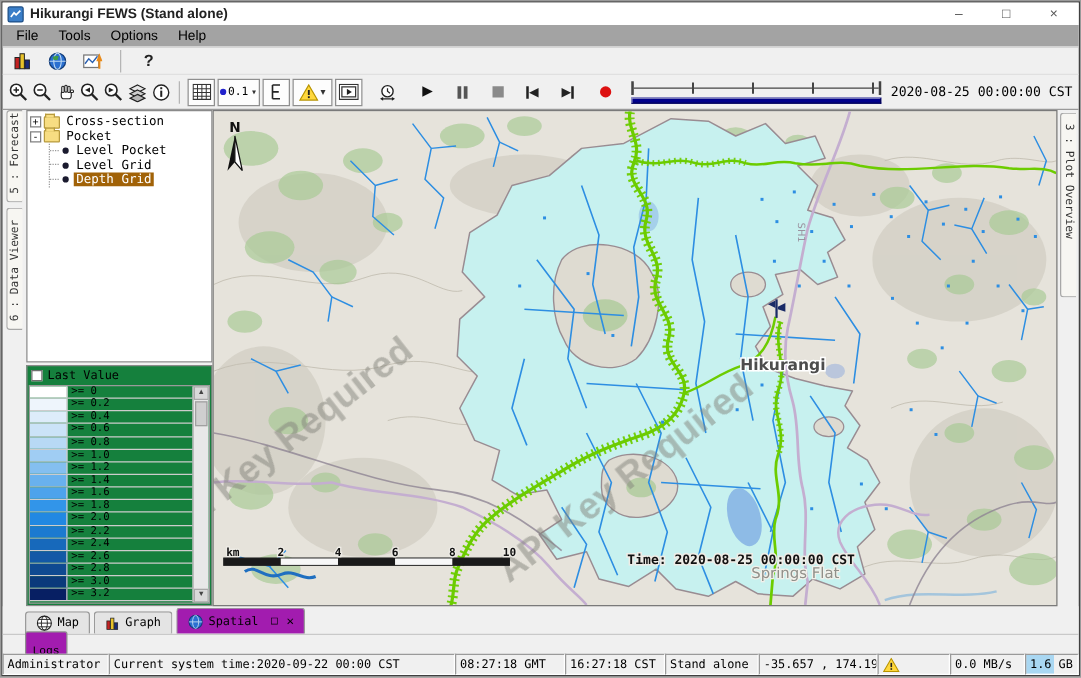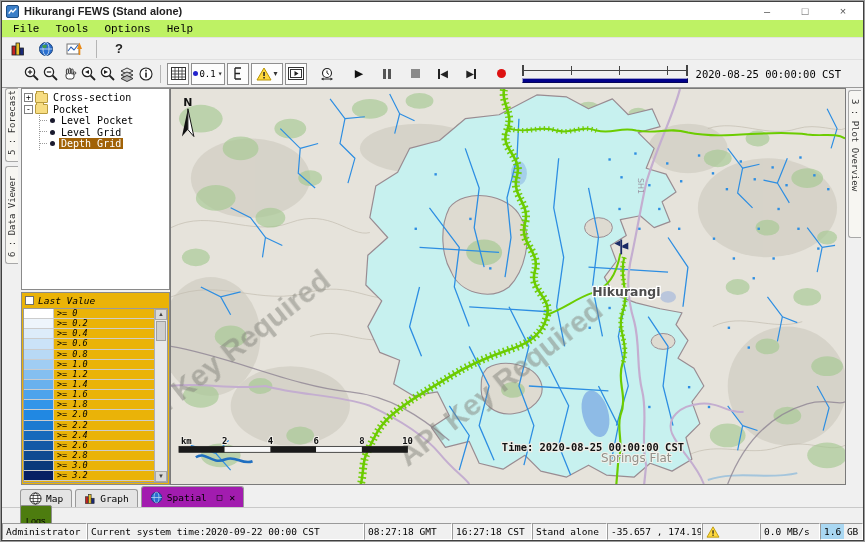--- a/index.html
+++ b/index.html
@@ -8,25 +8,25 @@
     font-family:"Liberation Sans",sans-serif;font-size:11px;color:#000;position:relative;
     display:flex;flex-direction:column;overflow:hidden;}
   
   .titlebar{height:18px;background:#fff;display:flex;align-items:center;padding:0 4px;flex:0 0 18px;}
   .app-icon{width:13px;height:13px;background:#3a7ec8;border:1px solid #1d4e86;border-radius:2px;margin-right:5px;position:relative;}
   .app-icon svg{position:absolute;inset:0;}
   .title-text{font-weight:bold;font-size:11px;color:#222;}
   .win-controls{margin-left:auto;display:flex;gap:26px;padding-right:10px;color:#555;font-size:11px;}
   .win-controls span{cursor:default;width:12px;text-align:center;}
   
-  .menubar{height:18px;background:#bef264;display:flex;align-items:center;padding-left:4px;gap:2px;flex:0 0 18px;border-bottom:1px solid #e2e2e2;font-family:Liberation Mono, monospace;}
+  .menubar{height:18px;background:#a3a3a3;display:flex;align-items:center;padding-left:4px;gap:2px;flex:0 0 18px;border-bottom:1px solid #e2e2e2;}
   .menu-item{padding:1px 7px;}
   
   .toolbar1{height:21px;display:flex;align-items:center;gap:6px;padding-left:5px;flex:0 0 21px;}
-  .toolbar2{height:29px;display:flex;align-items:center;padding:0 20px;flex:0 0 29px;border-top:1px solid #e0e0e0;border-bottom:1px solid #9a9a9a;}
+  .toolbar2{height:29px;display:flex;align-items:center;padding:0 3px;flex:0 0 29px;border-top:1px solid #e0e0e0;border-bottom:1px solid #9a9a9a;}
   .tbtn{width:22px;height:22px;display:flex;align-items:center;justify-content:center;flex:0 0 auto;}
   .tbtn.small{width:19px;}
   .tbtn.boxed{border:1px solid #8f8f8f;background:#fdfdfd;margin:0 1px;}
   .tsep{width:1px;height:18px;background:#b5b5b5;margin:0 5px;flex:0 0 1px;}
   .caret{font-size:8px;color:#333;margin-left:1px;}
   .dot-value{display:flex;align-items:center;font-size:9px;font-family:"DejaVu Sans Mono",monospace;gap:1px;padding:0 2px;}
   .blue-dot{width:5px;height:5px;border-radius:50%;background:#2222cc;display:inline-block;}
   .glyph{font-size:11px;color:#111;line-height:1;}
   .stop-sq{width:9px;height:9px;background:#8a8a8a;}
   .rec-dot{width:9px;height:9px;border-radius:50%;background:#dd1111;}
@@ -57,21 +57,21 @@
   .tree-row{display:flex;align-items:center;height:11.5px;white-space:nowrap;}
   .expander{width:9px;height:9px;border:1px solid #808080;background:#fff;font-size:8px;line-height:7px;text-align:center;margin-right:2px;flex:0 0 9px;}
   .folder{width:13px;height:10px;background:#f7dd82;border:1px solid #b89b3e;border-radius:1px;margin-right:3px;position:relative;flex:0 0 13px;}
   .folder::before{content:"";position:absolute;left:0;top:-3px;width:6px;height:2px;background:#f7dd82;border:1px solid #b89b3e;border-bottom:none;}
   .tree-children{margin-left:15px;border-left:1px dotted #9a9a9a;padding-left:0;}
   .tree-children .tree-row::before{content:"";width:7px;height:1px;border-top:1px dotted #9a9a9a;margin-right:1px;}
   .bullet{width:5px;height:5px;border-radius:50%;background:#1a1a2e;margin:0 4px 0 2px;flex:0 0 5px;}
   .tree-label{padding:0 2px;}
   .tree-label.selected{background:#a16207;color:#fff;}
   
-  .legend-box{flex:1 1 auto;border:1px solid #8a8a8a;background:#eab308;margin-top:2px;display:flex;flex-direction:column;overflow:hidden;font-style:italic;}
+  .legend-box{flex:1 1 auto;border:1px solid #8a8a8a;background:#15803d;margin-top:2px;display:flex;flex-direction:column;overflow:hidden;}
   .legend-header{height:15px;display:flex;align-items:center;gap:4px;padding:1px 3px;font-family:"DejaVu Sans Mono",monospace;font-size:9.5px;flex:0 0 15px;}
   .checkbox{width:9px;height:9px;border:1px solid #707070;background:#fff;flex:0 0 9px;}
   .legend-table{flex:1 1 auto;border:1px solid #9a9a9a;margin:0 1px 1px 1px;position:relative;overflow:hidden;padding-right:13px;}
   .legend-row{display:flex;height:10.15px;border-bottom:1px solid #cccccc;}
   .legend-row .swatch{width:30px;flex:0 0 30px;border-right:1px solid #cccccc;}
   .legend-row .lbl{font-family:"DejaVu Sans Mono",monospace;font-size:8.5px;line-height:9.5px;padding-left:3px;}
   .vscroll{position:absolute;right:0;top:0;bottom:0;width:13px;background:#e8e8e8;border-left:1px solid #b0b0b0;display:flex;flex-direction:column;}
   .vs-btn{height:11px;background:#d9d9d9;border:1px solid #a8a8a8;font-size:6px;text-align:center;line-height:9px;color:#444;flex:0 0 11px;}
   .vs-thumb{height:20px;background:#cfcfcf;border:1px solid #a0a0a0;margin:1px;}
   .vs-track{flex:1 1 auto;}
@@ -79,22 +79,22 @@
   .map-viewport{flex:1 1 auto;position:relative;border:1px solid #7a7a7a;overflow:hidden;background:#e6e3db;}
   .map-viewport svg{position:absolute;inset:0;width:100%;height:100%;}
   
   .tabbar{height:22px;flex:0 0 22px;display:flex;align-items:flex-end;padding-left:18px;gap:3px;background:#f0f0f0;}
   .btab{display:flex;align-items:center;gap:4px;border:1px solid #9a9a9a;border-bottom:none;border-radius:3px 3px 0 0;
     background:#e4e4e4;height:18px;padding:0 8px;font-family:"DejaVu Sans Mono",monospace;font-size:9.5px;}
   .btab.active{background:#a21caf;height:21px;}
   .btab .tab-x{font-size:10px;font-weight:bold;margin-left:3px;}
   .btab .tab-max{font-size:9px;margin-left:6px;}
   .logsrow{height:16px;flex:0 0 16px;border-top:1px solid #c9c9c9;display:flex;align-items:center;padding-left:18px;background:#f0f0f0;}
-  .logs-btn{height:13px;border:1px solid #8f8f8f;background:#4d7c0f;border-radius:2px;
-    font-family:Liberation Sans, sans-serif;font-size:9px;line-height:11px;padding:10px 5px;}
+  .logs-btn{height:13px;border:1px solid #8f8f8f;background:#a21caf;border-radius:2px;
+    font-family:Liberation Mono, monospace;font-size:9px;line-height:11px;padding:10px 5px;}
   
   .statusbar{height:17px;flex:0 0 17px;display:flex;background:#f0f0f0;font-family:"DejaVu Sans Mono",monospace;font-size:9.5px;}
   .scell{border:1px solid;border-color:#9a9a9a #ffffff #ffffff #9a9a9a;padding:1px 3px;white-space:nowrap;overflow:hidden;display:flex;align-items:center;}
   .sc-user{width:85px;flex:0 0 85px;}
   .sc-systime{width:277px;flex:0 0 277px;}
   .sc-gmt{width:88px;flex:0 0 88px;}
   .sc-local{width:80px;flex:0 0 80px;}
   .sc-mode{width:75px;flex:0 0 75px;}
   .sc-coord{width:95px;flex:0 0 95px;}
   .sc-warn{width:58px;flex:0 0 58px;justify-content:flex-start;}

